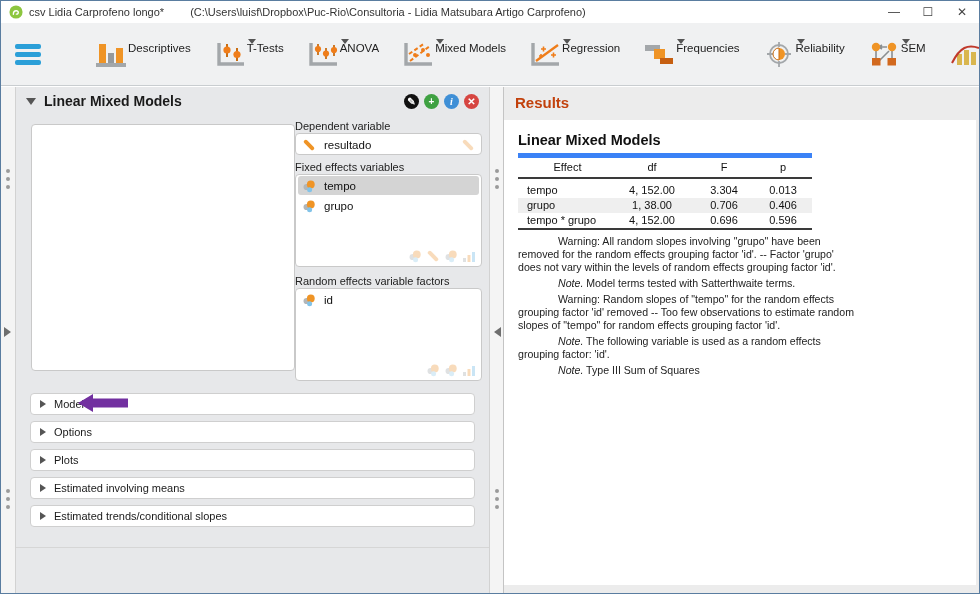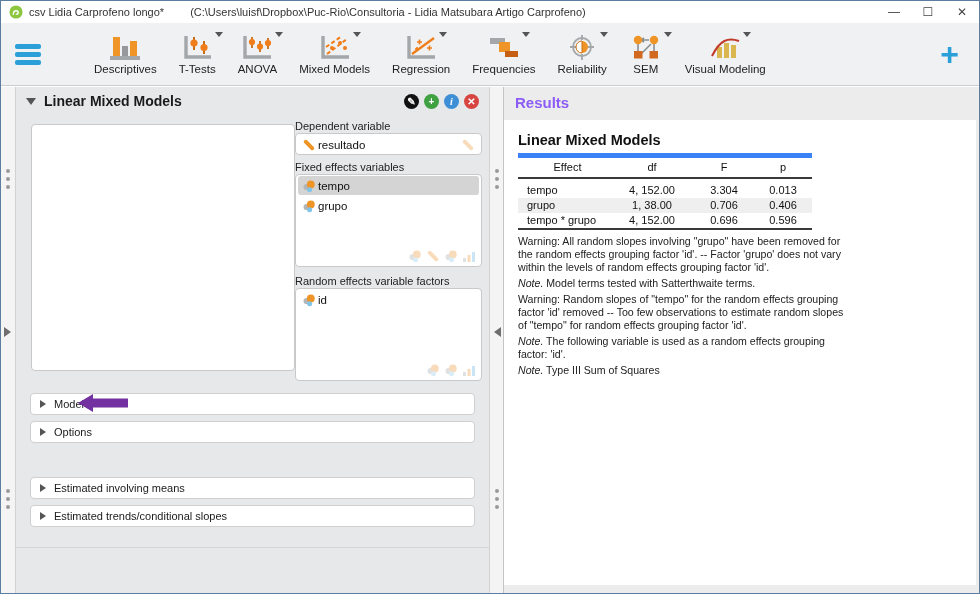--- a/index.html
+++ b/index.html
@@ -13,21 +13,21 @@
   .jasp-logo { width:14px; height:14px; margin-right:6px; flex:0 0 auto; }
   .tb-title { margin-right:26px; white-space:nowrap; }
   .tb-path { color:#333; white-space:nowrap; }
   .tb-controls { margin-left:auto; display:flex; height:100%; }
   .tb-btn { width:34px; display:flex; align-items:center; justify-content:center; font-size:12px; color:#444; cursor:default; }
   
   .toolbar { position:absolute; top:22px; left:0; right:0; height:63px; background:#f0f1f2; border-bottom:1px solid #c9cdd0; display:flex; align-items:center; }
   .hamburger { margin:0 20px 0 14px; display:flex; flex-direction:column; gap:3px; cursor:pointer; }
   .hamburger span { width:26px; height:5px; background:#2b9fd8; border-radius:2px; }
   .ribbon { display:flex; align-items:center; gap:0; margin-left:22px; }
-  .rb-item { display:flex; flex-direction:column; align-items:center; padding:2px 11px; cursor:pointer; position:relative; }
+  .rb-item { display:flex; flex-direction:row; align-items:flex-start; padding:2px 11px; cursor:pointer; position:relative; }
   .rb-icon { position:relative; height:28px; display:flex; align-items:flex-end; }
   .rb-caret { position:absolute; top:-1px; right:-9px; width:0; height:0; border-left:4px solid transparent; border-right:4px solid transparent; border-top:5px solid #555; }
   .rb-label { font-size:11.5px; color:#222; margin-top:2px; white-space:nowrap; }
   .add-analysis { margin-left:auto; margin-right:20px; color:#2b9fd8; font-size:32px; font-weight:bold; line-height:26px; cursor:pointer; }
   
   .main { position:absolute; top:86px; left:0; right:0; bottom:0; background:#e9eaeb; }
   .v-strip { position:absolute; top:0; bottom:0; width:15px; background:#f4f4f4; }
   .strip-left { left:0; border-right:1px solid #d2d2d2; }
   .strip-mid { left:488px; border-left:1px solid #d2d2d2; border-right:1px solid #c4c4c4; }
   .grip { position:absolute; left:50%; transform:translateX(-50%); display:flex; flex-direction:column; gap:4px; }
@@ -48,50 +48,50 @@
   .cbtn.close { background:#d64541; }
   .listbox { background:#fff; border:1px solid #c9c9c9; border-radius:4px; position:absolute; }
   .avail-box { left:15px; top:37px; width:264px; height:247px; }
   .assign-btn { position:absolute; left:289px; width:37px; height:17px; border:1px solid #b9b9b9; border-radius:3px; background:linear-gradient(#fdfdfd,#ececec); display:flex; align-items:center; justify-content:center; cursor:pointer; }
   .assign-btn .t-r { width:0;height:0;border-top:4px solid transparent;border-bottom:4px solid transparent;border-left:6px solid #777; }
   .assign-btn .t-l { width:0;height:0;border-top:4px solid transparent;border-bottom:4px solid transparent;border-right:6px solid #777; }
   .field-label { position:absolute; left:279px; font-size:11px; color:#222; }
   .dep-box { left:279px; top:46px; width:187px; height:22px; }
   .fixed-box { left:279px; top:87px; width:187px; height:93px; }
   .rand-box { left:279px; top:201px; width:187px; height:93px; }
-  .var-row { display:flex; align-items:center; gap:2px; height:19px; padding:0 4px; margin:1px 2px; border-radius:3px; font-size:11.5px; color:#111; cursor:pointer; }
+  .var-row { display:flex; align-items:center; gap:8px; height:19px; padding:0 4px; margin:1px 2px; border-radius:3px; font-size:11.5px; color:#111; cursor:pointer; }
   .var-row.selected { background:#d4d4d4; }
   .vicon { width:14px; height:14px; flex:0 0 auto; }
   .type-hints { position:absolute; right:5px; bottom:3px; display:flex; gap:4px; opacity:.55; }
   .dep-row-end { margin-left:auto; opacity:.55; }
   .section-bar { position:absolute; left:14px; right:14px; height:22px; background:#fff; border:1px solid #cfcfcf; border-radius:4px; display:flex; align-items:center; padding:0 9px; cursor:pointer; }
   .tri-right { width:0; height:0; border-top:4px solid transparent; border-bottom:4px solid transparent; border-left:6px solid #555; margin-right:8px; }
   .section-label { font-size:11px; color:#1a1a1a; }
   .form-bottom-line { position:absolute; left:0; right:0; top:460px; border-top:1px solid #d6d6d6; }
   .purple-arrow { position:absolute; left:62px; top:307px; width:50px; height:18px; }
   
   .results { position:absolute; left:503px; right:0; top:0; bottom:0; background:#ececec; }
-  .res-header { position:absolute; top:7px; left:11px; font-size:15px; font-weight:bold; color:#8b5cf6; }
+  .res-header { position:absolute; top:7px; left:11px; font-size:15px; font-weight:bold; color:#c2410c; }
   .res-card { position:absolute; top:33px; left:0; right:3px; bottom:8px; background:#fff; padding:12px 14px; overflow:hidden; }
   .res-analysis-title { font-size:14.5px; font-weight:bold; color:#111; }
   .res-caption { font-size:11px; color:#222; margin-top:27px; }
   table.anova { border-collapse:collapse; margin-top:5px; font-size:11px; color:#111; }
   table.anova { border-top:5px solid #3b82f6; border-bottom:2px solid #3a3a3a; }
   table.anova thead th { font-weight:normal; border-bottom:2px solid #3a3a3a; padding:3px 2px 4px; text-align:center; }
   table.anova td { padding:1.5px 2px; text-align:center; }
   table.anova tbody tr:first-child td { padding-top:5px; }
   table.anova .c-effect { width:92px; text-align:left; padding-left:9px; }
   table.anova th.c-effect { text-align:center; }
   table.anova .c-df { width:84px; }
   table.anova .c-f { width:60px; }
   table.anova .c-p { width:58px; }
   table.anova tr.shade { background:#efefef; }
   .notes { width:336px; margin-top:5px; }
   .notes p { font-size:10.6px; line-height:13px; color:#222; margin-top:3px; }
-  .note-prefix { font-style:italic; }
+  .note-prefix { font-style:italic;margin-left:40px; }
 </style>
 </head>
 <body>
 
 <div id="window">
 
   <div class="titlebar">
     <svg class="jasp-logo" viewBox="0 0 16 16">
       <circle cx="8" cy="8" r="7.5" fill="#8dc63f"></circle>
       <path d="M5 10.5 C5 7 7 6.5 8.2 6.5 C10 6.5 10.6 7.6 10.6 8.6 C10.6 10 9.5 10.6 8.4 10.4" stroke="#fff" stroke-width="1.6" fill="none" stroke-linecap="round"></path>
@@ -363,20 +363,24 @@
         </div>
       </div>
 
       <div class="section-bar" style="top:306px">
         <span class="tri-right"></span>
         <span class="section-label">Model</span>
       </div>
       <div class="section-bar" style="top:334px">
         <span class="tri-right"></span>
         <span class="section-label">Options</span>
+      </div>
+      <div class="section-bar" style="top:362px">
+        <span class="tri-right"></span>
+        <span class="section-label">Plots</span>
       </div>
       <div class="section-bar" style="top:390px">
         <span class="tri-right"></span>
         <span class="section-label">Estimated involving means</span>
       </div>
       <div class="section-bar" style="top:418px">
         <span class="tri-right"></span>
         <span class="section-label">Estimated trends/conditional slopes</span>
       </div>
       <div class="form-bottom-line"></div>

